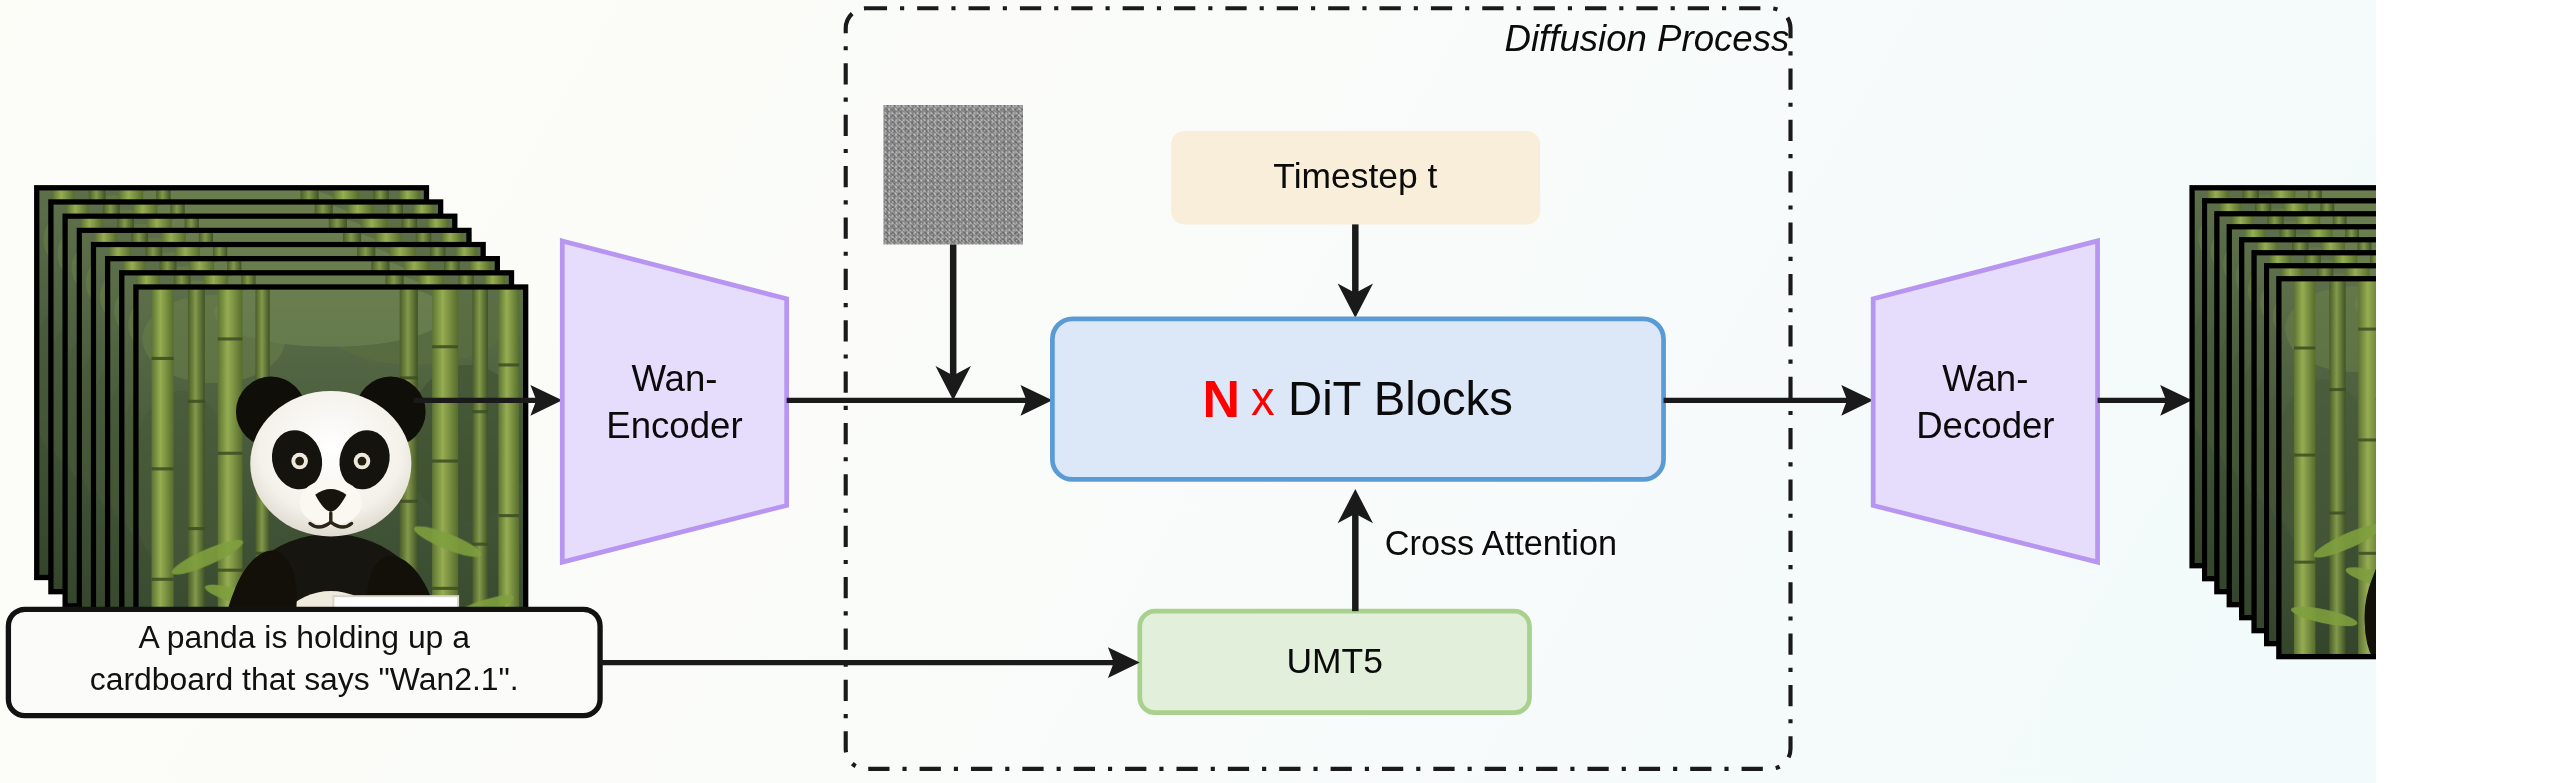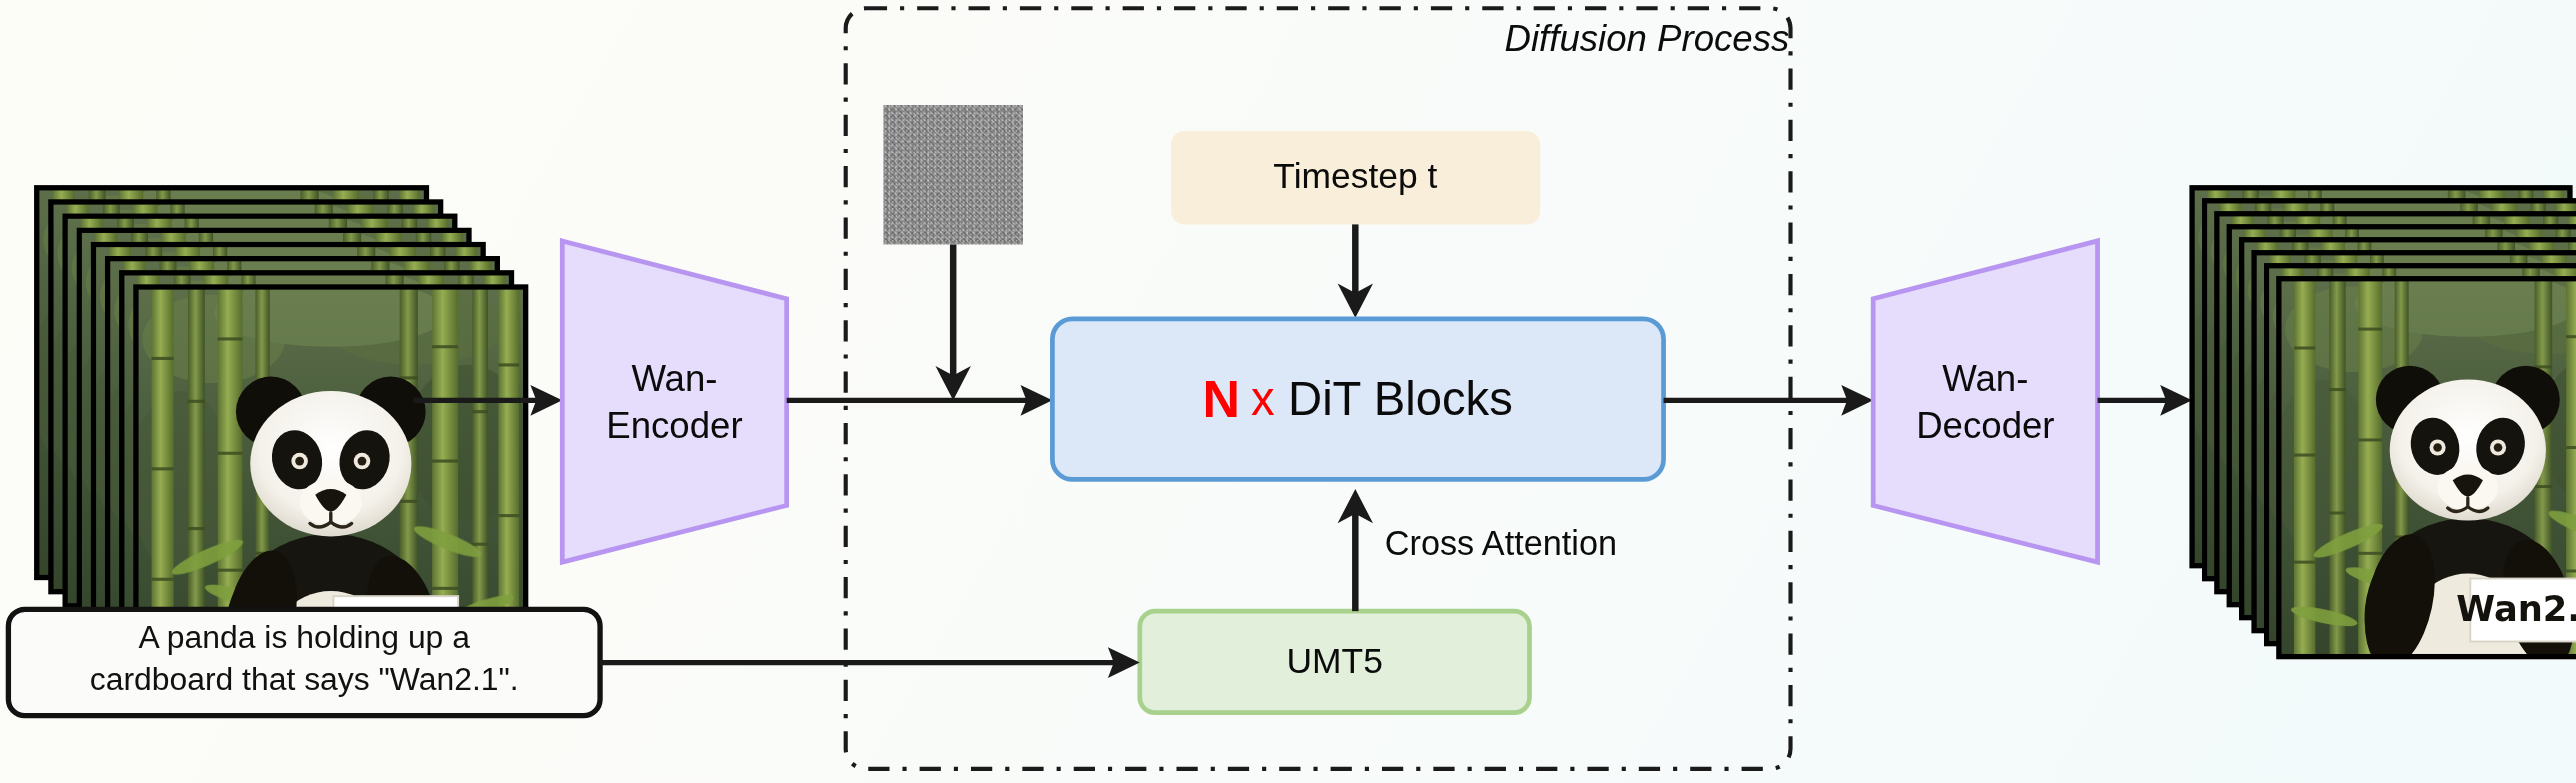--- a/index.html
+++ b/index.html
@@ -3,21 +3,21 @@
 <meta charset="utf-8">
 <title>Wan2.1 Diffusion Pipeline Diagram</title>
 <style>
   html, body {
     margin: 0;
     padding: 0;
     background: #ffffff;
   }
   #stage {
     position: relative;
-    width: 2576px;
+    width: 2376px;
     height: 783px;
     overflow: hidden;
     background: linear-gradient(120deg, #fdfdf8 0%, #fbfcf8 28%, #f8fbfa 58%, #f2fafb 100%);
     font-family: "Liberation Sans", sans-serif;
   }
   #diagram {
     position: absolute;
     left: 0; top: 0;
     width: 2576px;
     height: 783px;

